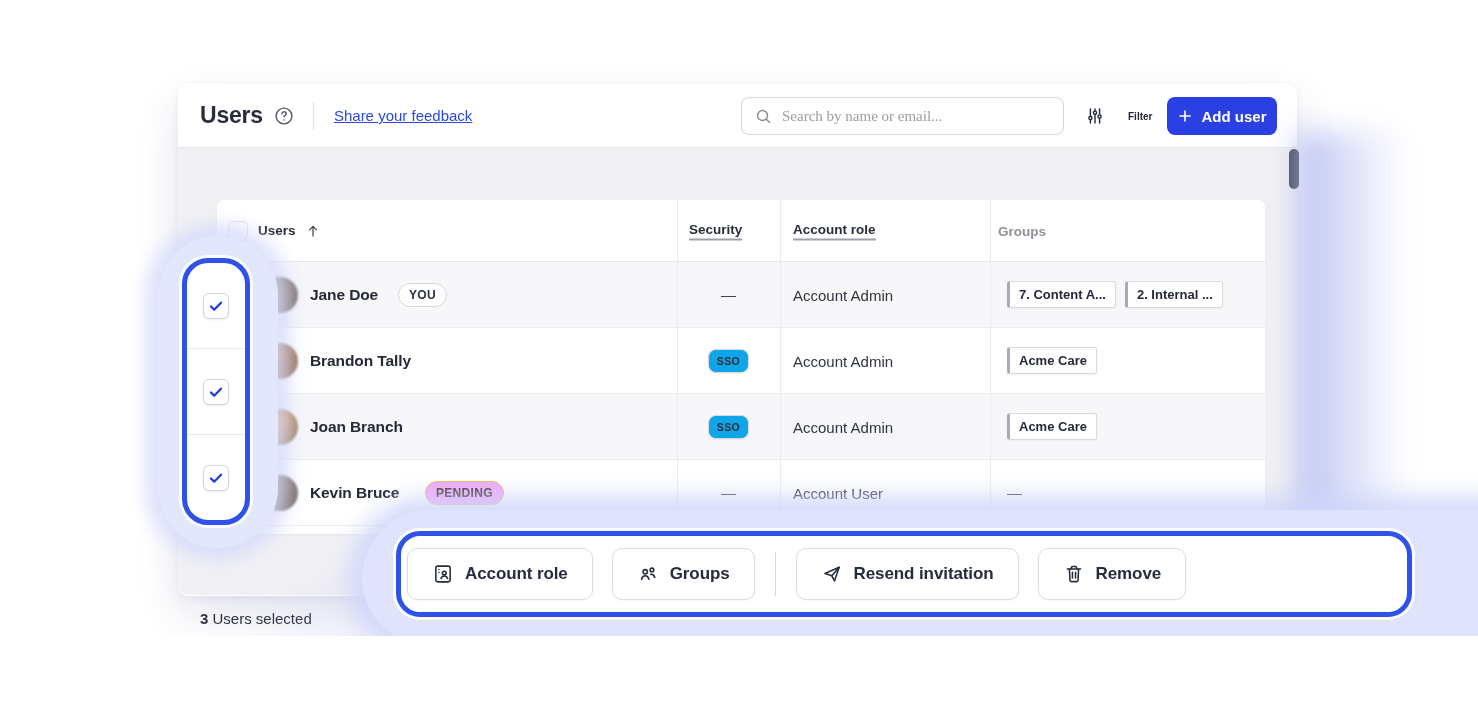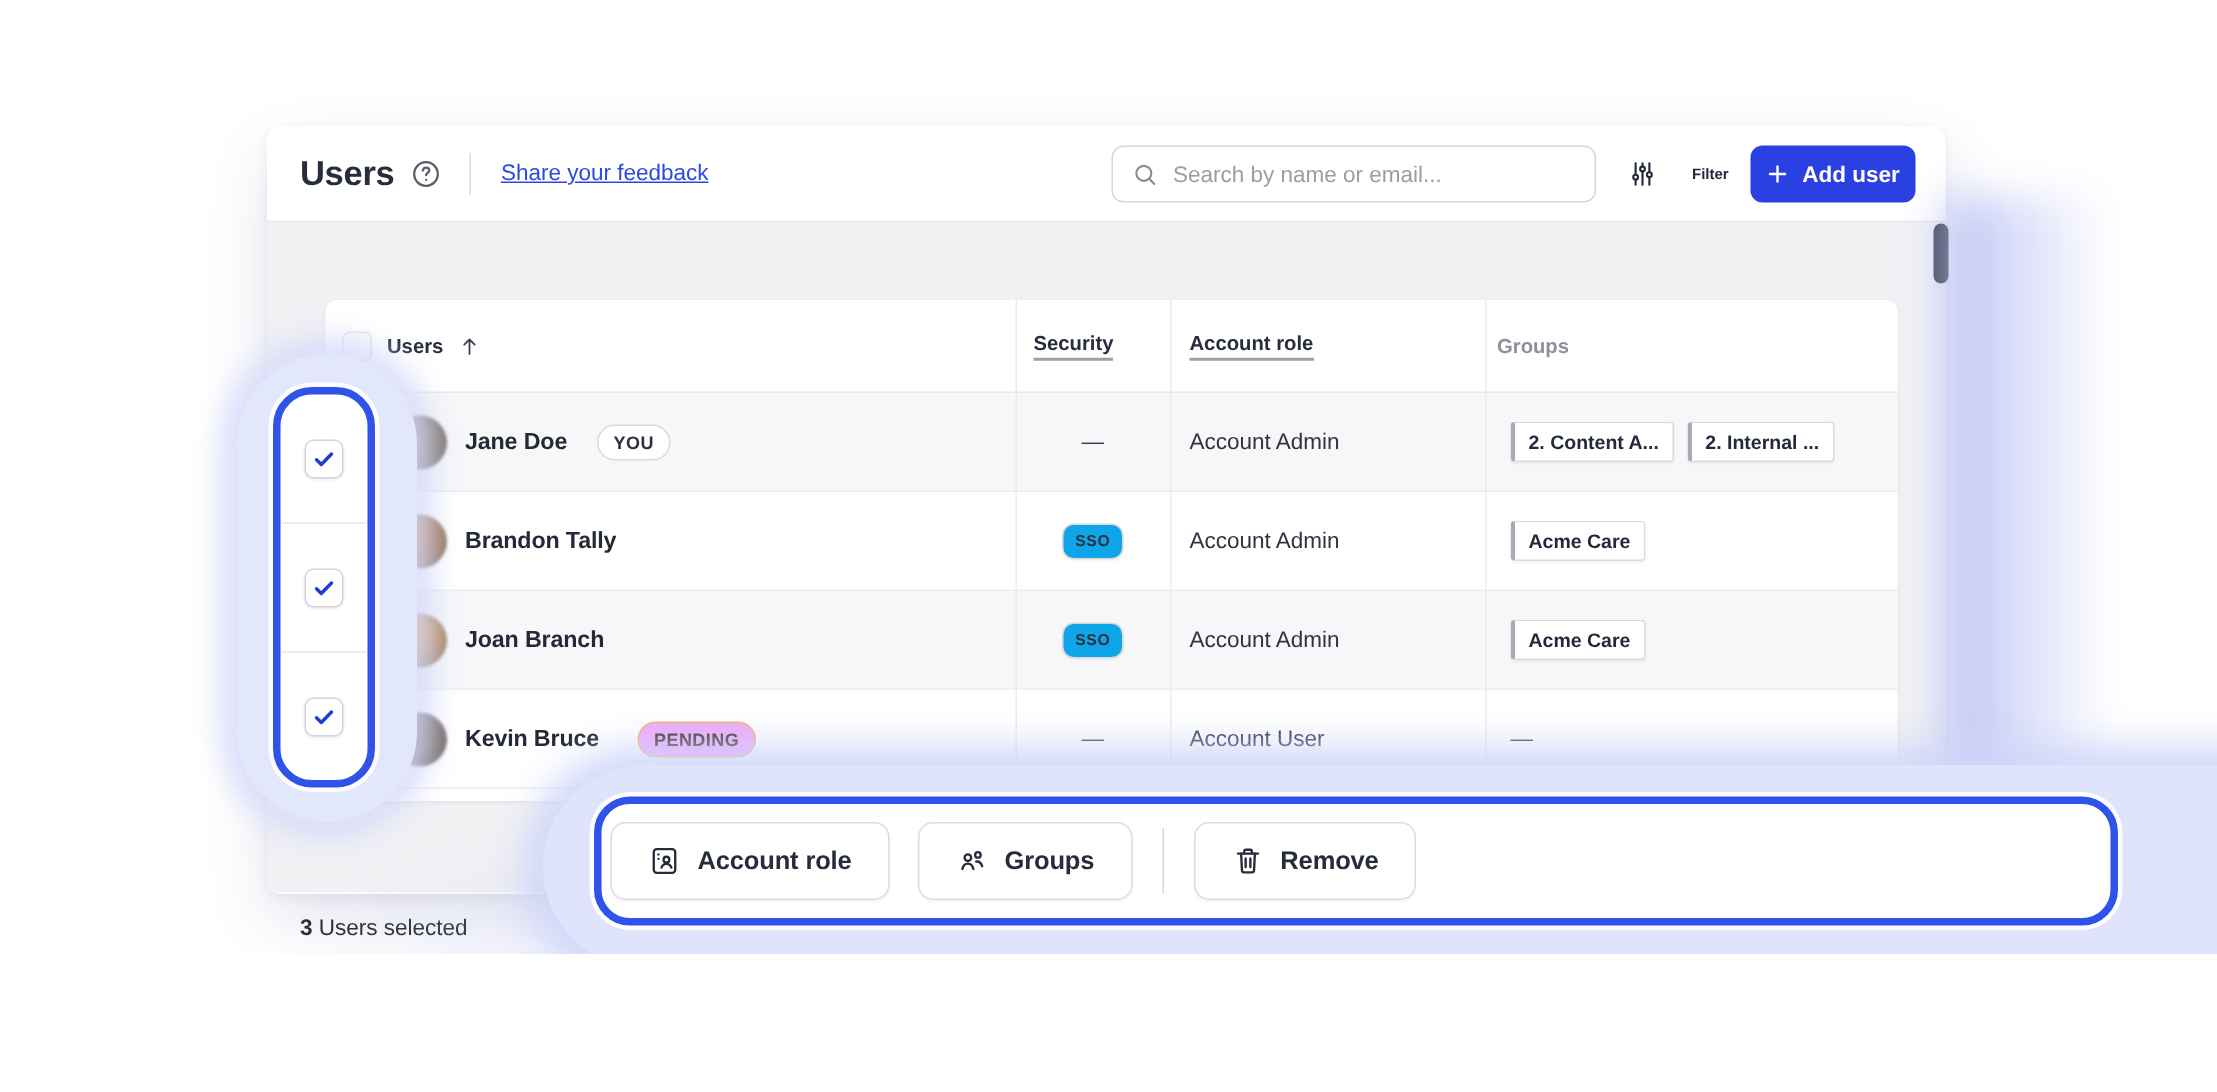--- a/index.html
+++ b/index.html
@@ -24,21 +24,21 @@
   .page-title { font-size:23px; font-weight:bold; color:#272d3a; letter-spacing:-.2px; }
   .help-icon { width:22px; height:22px; color:#565b66; margin-left:10px; display:inline-flex; }
   .hdr-div { width:1px; height:28px; background:#dcdce2; margin:0 20px 0 18px; }
   .feedback-link { font-size:15px; color:#2b49e2; text-decoration:underline; cursor:pointer; }
 
   .search-box { position:absolute; left:563px; top:13px; width:323px; height:38px;
     border:1px solid #d6d6dc; border-radius:8px; background:#fff;
     display:flex; align-items:center; padding:0 12px; gap:9px; }
   .search-box .i { width:19px; height:19px; color:#8b8b94; flex:0 0 auto; }
   .search-box input { border:none; outline:none; flex:1; font-size:15px; color:#8b5cf6;
-    font-family:Liberation Sans, sans-serif; background:transparent; }
+    font-family:Liberation Serif, serif; background:transparent; }
   .search-box input::placeholder { color:#9c9ca4; }
 
   .filter-btn { position:absolute; left:907px; top:16px; height:32px; display:flex; align-items:center;
     gap:7px; background:none; border:none; cursor:pointer; color:#23293a; }
   .filter-btn .i { width:20px; height:20px; }
   .filter-btn .lbl { font-size:10px; font-weight:bold; font-family:"Liberation Sans", sans-serif; color:#23293a;margin-left:16px; }
 
   .add-user-btn { position:absolute; left:989px; top:13px; width:110px; height:38px; border:none;
     border-radius:8px; background:#2b40e2; color:#fff; display:flex; align-items:center;
     justify-content:center; gap:8px; cursor:pointer; }
@@ -198,21 +198,21 @@
         <div id="rows">
   <div class="t-row alt">
     <span class="avatar" style="background: radial-gradient(circle at 42% 36%, rgb(138, 123, 112) 15%, rgba(32, 27, 23, 0.65) 130%);"></span>
     <span class="name">Jane Doe</span>
     <span class="name-badge you" style="left: 181px;">YOU</span>
     <span class="cell-security">
                 <span class="dash">—</span>
               </span>
     <span class="cell-role">Account Admin</span>
     <span class="cell-groups">
-                <span class="tag">2. Content A...</span>
+                <span class="tag">7. Content A...</span>
                 <span class="tag">2. Internal ...</span>
               </span>
   </div>
 
   <div class="t-row">
     <span class="avatar" style="background: radial-gradient(circle at 42% 36%, rgb(176, 122, 82) 15%, rgba(32, 27, 23, 0.65) 130%);"></span>
     <span class="name">Brandon Tally</span>
 
     <span class="cell-security">
                 <span class="badge-sso">SSO</span>
@@ -311,20 +311,29 @@
           <svg viewBox="0 0 24 24" fill="none" stroke="currentColor" stroke-width="1.7" stroke-linecap="round" stroke-linejoin="round">
             <circle cx="9" cy="9.6" r="2.4"></circle>
             <path d="M5 17.8c.6-2.5 2.2-3.9 4-3.9s3.4 1.4 4 3.9"></path>
             <circle cx="16.3" cy="7.6" r="2"></circle>
             <path d="M15 12.4c2.1-.2 3.8 1.1 4.4 3.4"></path>
           </svg>
         </span>
     <span class="ab-label">Groups</span>
   </button>
 <span class="ab-divider"></span>
+  <button class="ab-btn">
+    <span class="ab-icon">
+          <svg viewBox="0 0 24 24" fill="none" stroke="currentColor" stroke-width="1.7" stroke-linecap="round" stroke-linejoin="round">
+            <path d="M4.3 11.4 19.8 4.6 14.7 19.6l-2.8-5.6-7.6-2.6Z"></path>
+            <path d="m11.9 14 7.9-9.4"></path>
+          </svg>
+        </span>
+    <span class="ab-label">Resend invitation</span>
+  </button>
 
   <button class="ab-btn">
     <span class="ab-icon">
           <svg viewBox="0 0 24 24" fill="none" stroke="currentColor" stroke-width="1.7" stroke-linecap="round" stroke-linejoin="round">
             <path d="M4.8 6.6h14.4"></path>
             <path d="M9.2 6.3V5c0-.7.5-1.2 1.2-1.2h3.2c.7 0 1.2.5 1.2 1.2v1.3"></path>
             <path d="M7 6.6l.6 12.2c0 .8.7 1.5 1.5 1.5h5.8c.8 0 1.5-.7 1.5-1.5L17 6.6"></path>
             <path d="M10.3 10.2v6.2M13.7 10.2v6.2"></path>
           </svg>
         </span>

